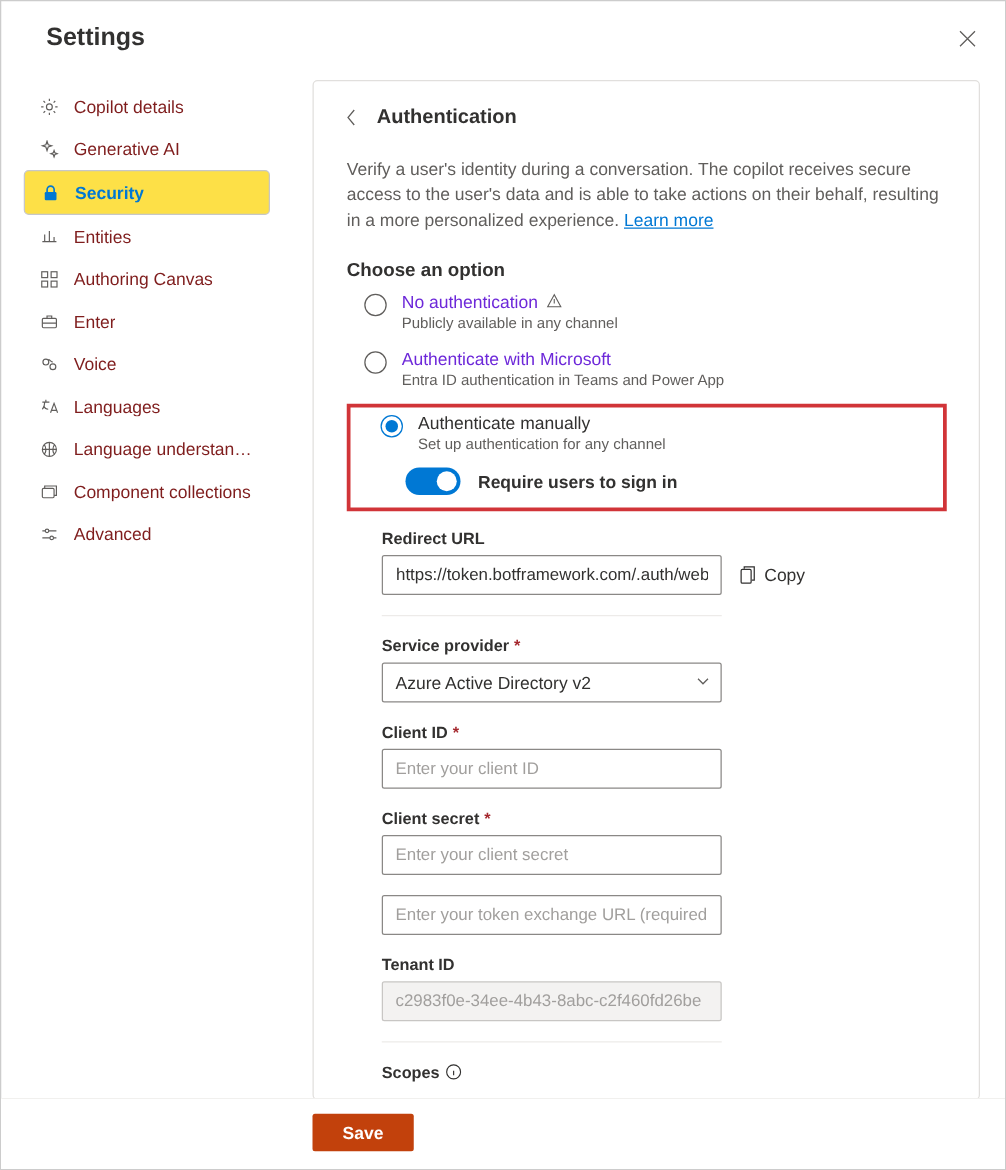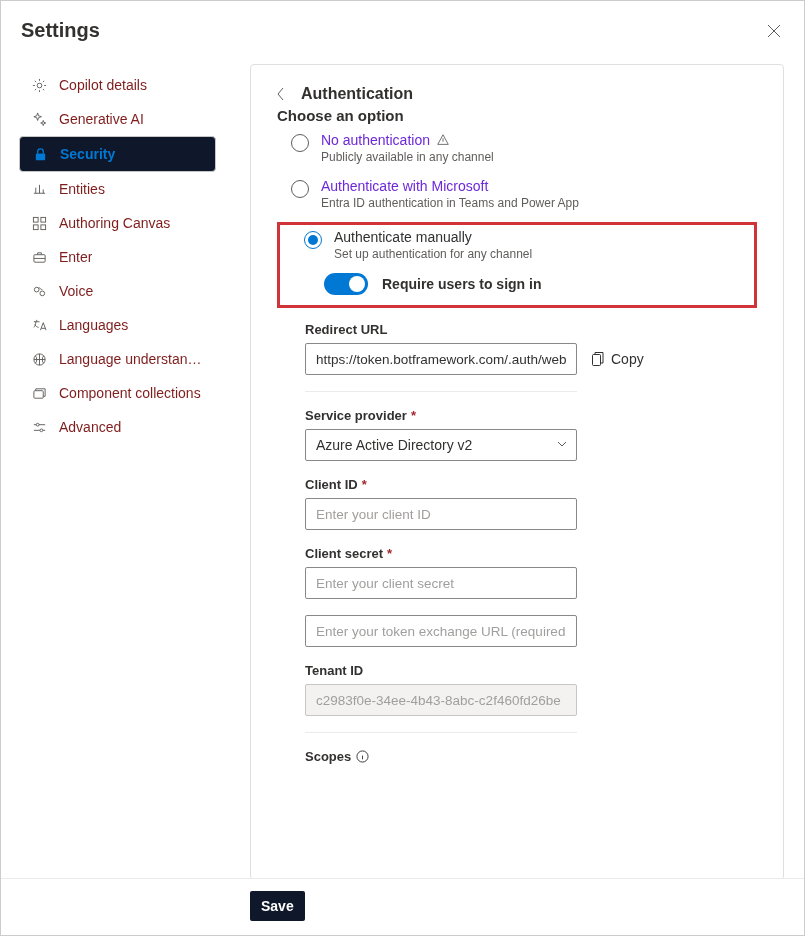--- a/index.html
+++ b/index.html
@@ -1,28 +1,28 @@
 <!DOCTYPE html>
 <html><head>
   <meta charset="utf-8">
   <style>
     * { box-sizing: border-box; margin: 0; padding: 0; }
     body { font-family: "Segoe UI", -apple-system, sans-serif; font-size: 14px; color: #323130; background: #fff; width: 805px; height: 936px; overflow: hidden; border: 1px solid #ccc; position: relative; }
-    .topbar { display:flex; align-items:center; justify-content:space-between; padding: 18px 22px 14px 20px; }
+    .topbar { display:flex; align-items:center; justify-content:space-between; padding: 18px 22px 14px 36px; }
     .topbar h1 { font-size: 20px; font-weight:600; }
     .close-x { width:16px; height:16px; cursor:pointer; color:#605e5c; display:flex; align-items:center; justify-content:center; }
     .body-row { display:flex; height: calc(100% - 110px); }
     .sidebar { width: 233px; padding: 12px 18px 0 18px; }
     .sidebar-item { display:flex; align-items:center; gap:12px; padding: 9px 12px; border-radius:4px; cursor:pointer; color:#7f1d1d;}
-    .sidebar-item.active { background:#0f172a; border:1px solid #c7c7c7; color:#0078d4; font-weight:600;}
+    .sidebar-item.active { background:#fde047; border:1px solid #c7c7c7; color:#0078d4; font-weight:600;}
     .sidebar-item .ico { width:16px; height:16px; display:flex; align-items:center; justify-content:center; color:#605e5c; flex-shrink:0;}
     .sidebar-item.active .ico { color:#0078d4; }
     .sidebar-item .lbl { white-space:nowrap; overflow:hidden; text-overflow:ellipsis; }
     .main-panel { flex:1; border:1px solid #e1dfdd; border-radius:4px; margin: 8px 20px 0 16px; padding: 20px 26px; overflow-y:auto; }
-    .main-header { display:flex; align-items:center; gap:12px; margin-bottom:4px;text-align:center;}
+    .main-header { display:flex; align-items:center; gap:12px; margin-bottom:22px;text-align:center;}
     .back-caret { width:12px; height:14px; cursor:pointer; color:#605e5c; display:flex; align-items:center; }
     .main-title { font-size:16px; font-weight:600; }
     .description { color:#605e5c; font-size:14px; line-height:1.45; margin-bottom:22px; }
     .description a { color:#0078d4; text-decoration:underline; cursor:pointer;}
     .small-heading { font-size:15px; font-weight:600; color:#323130; margin-bottom:8px; }
     .option-row { display:flex; align-items:flex-start; gap:12px; margin-bottom:14px; margin-left:14px;}
     .radio { width:18px; height:18px; border:1px solid #605e5c; border-radius:50%; display:flex; align-items:center; justify-content:center; margin-top:2px; flex-shrink:0; cursor:pointer;}
     .radio.checked { border-color:#0078d4; }
     .radio .dot { width:10px; height:10px; background:#0078d4; border-radius:50%; display:none;}
     .radio.checked .dot { display:block; }
@@ -41,21 +41,21 @@
     .text-input:disabled { background:#f3f2f1; color:#a19f9d; border-color:#c8c6c4;}
     .text-input::placeholder { color:#a19f9d; }
     .select { width:272px; height:32px; border:1px solid #8a8886; border-radius:2px; padding:0 28px 0 10px; font-size:14px; display:flex; align-items:center; justify-content:space-between; cursor:pointer; position:relative;}
     .select .chev { position:absolute; right:8px; top:8px; color:#605e5c;}
     .copy-row { display:flex; align-items:center; gap:14px;}
     .copy-btn { display:flex; align-items:center; gap:6px; color:#323130; cursor:pointer; font-size:14px;}
     hr.sep { border:none; border-top:1px solid #edebe9; margin: 8px 0 16px 28px; width:272px; }
     .link-sm { color:#0078d4; text-decoration:underline; cursor:pointer; font-weight:400;}
     .info-ico { display:inline-flex; width:14px; height:14px; align-items:center; justify-content:center;}
     .footer { position:absolute; bottom:0; left:0; right:0; padding: 12px 0 14px 249px; border-top:1px solid #edebe9; background:#fff;}
-    .save-btn { background:#0f172a; color:#fff; border:none; padding: 7px 11px; font-size:14px; font-weight:600; border-radius:2px; cursor:pointer;}
+    .save-btn { background:#c2410c; color:#fff; border:none; padding: 7px 24px; font-size:14px; font-weight:600; border-radius:2px; cursor:pointer;}
     svg { display:block; }
   </style>
 </head>
 <body>
 
 <div class="topbar">
   <h1>Settings</h1>
   <div class="close-x">
     <svg width="14" height="14" viewBox="0 0 14 14">
         <path d="M1 1 L13 13 M13 1 L1 13" stroke="currentColor" stroke-width="1"></path>
@@ -169,20 +169,24 @@
 
   <section class="main-panel">
     <div class="main-header">
       <div class="back-caret">
         <svg width="8" height="14" viewBox="0 0 8 14">
             <path d="M6 1L1 7l5 6" fill="none" stroke="currentColor" stroke-width="1"></path>
           </svg>
       </div>
       <h2 class="main-title">Authentication</h2>
     </div>
+    <p class="description">
+      <span>Verify a user's identity during a conversation. The copilot receives secure access to the user's data and is able to take actions on their behalf, resulting in a more personalized experience.</span>
+      <a>Learn more</a>
+    </p>
 
     <div class="small-heading">Choose an option</div>
 
     <div class="option-row">
       <div class="radio"></div>
       <div class="option-text">
         <div class="opt-title">
             <span>No authentication</span>
           <span class="ico" style="color:#605e5c;">
               <svg width="14" height="14" viewBox="0 0 16 16" fill="none" stroke="currentColor" stroke-width="1">

